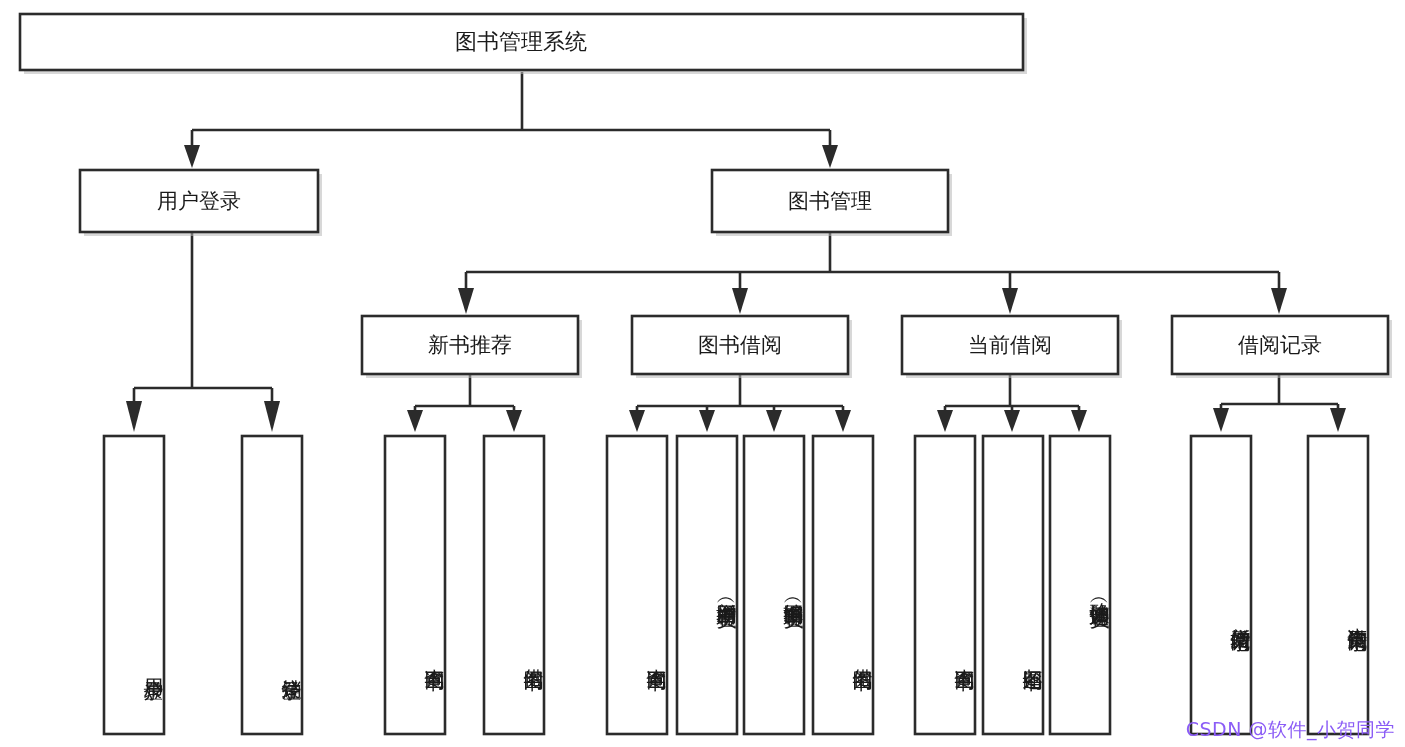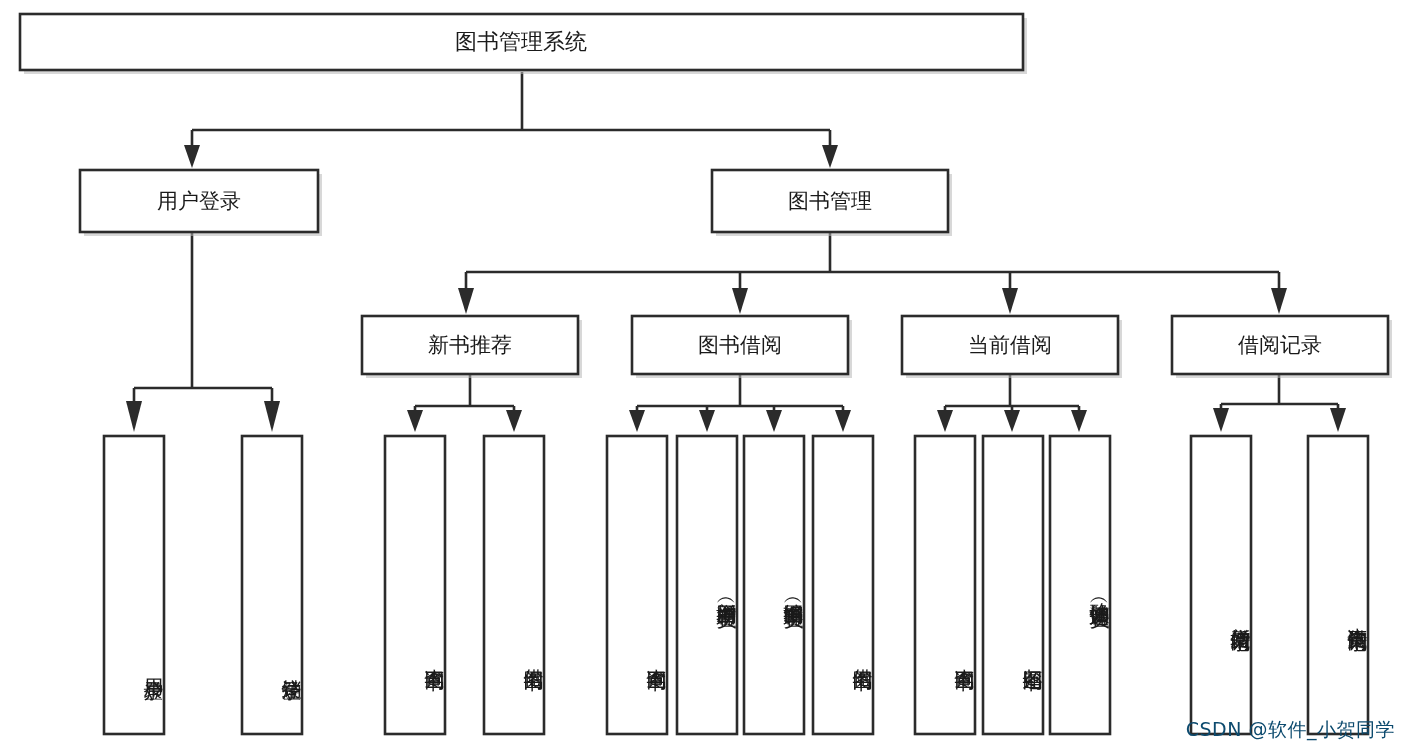--- a/index.html
+++ b/index.html
@@ -76,21 +76,21 @@
     align-items: flex-start;
     justify-content: center;
     pointer-events: none;
   }
   .watermark {
     position: absolute;
     right: 10px;
     bottom: 4px;
     font-family: "DejaVu Sans", "Liberation Sans", sans-serif;
     font-size: 19px;
-    color: #0c4a6e;
+    color: #8b5cf6;
     letter-spacing: 0.5px;
     white-space: nowrap;
     user-select: none;
   }
 </style>
 </head>
 <body>
 
 <div id="diagram-root">
 

